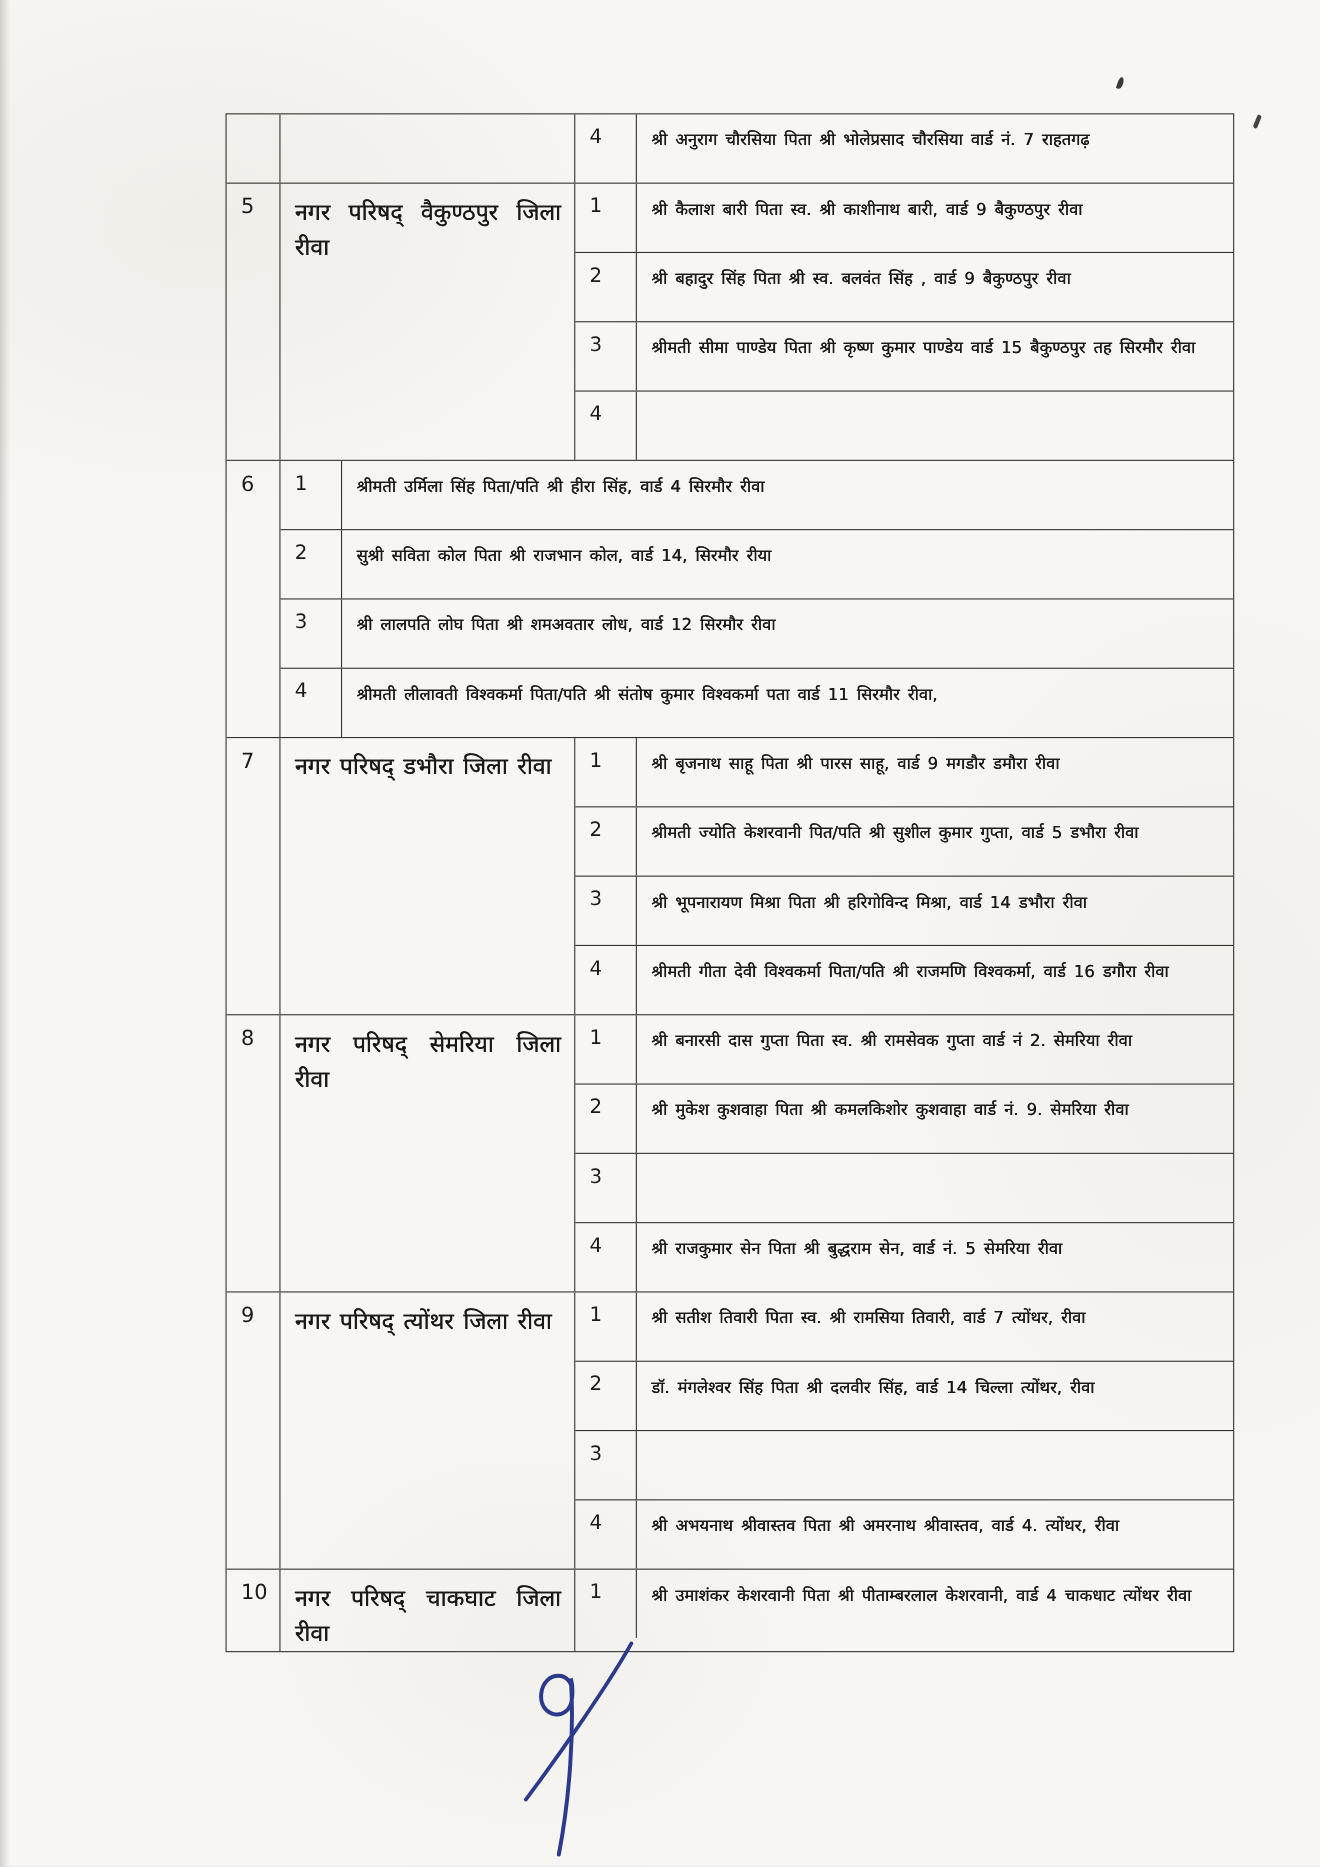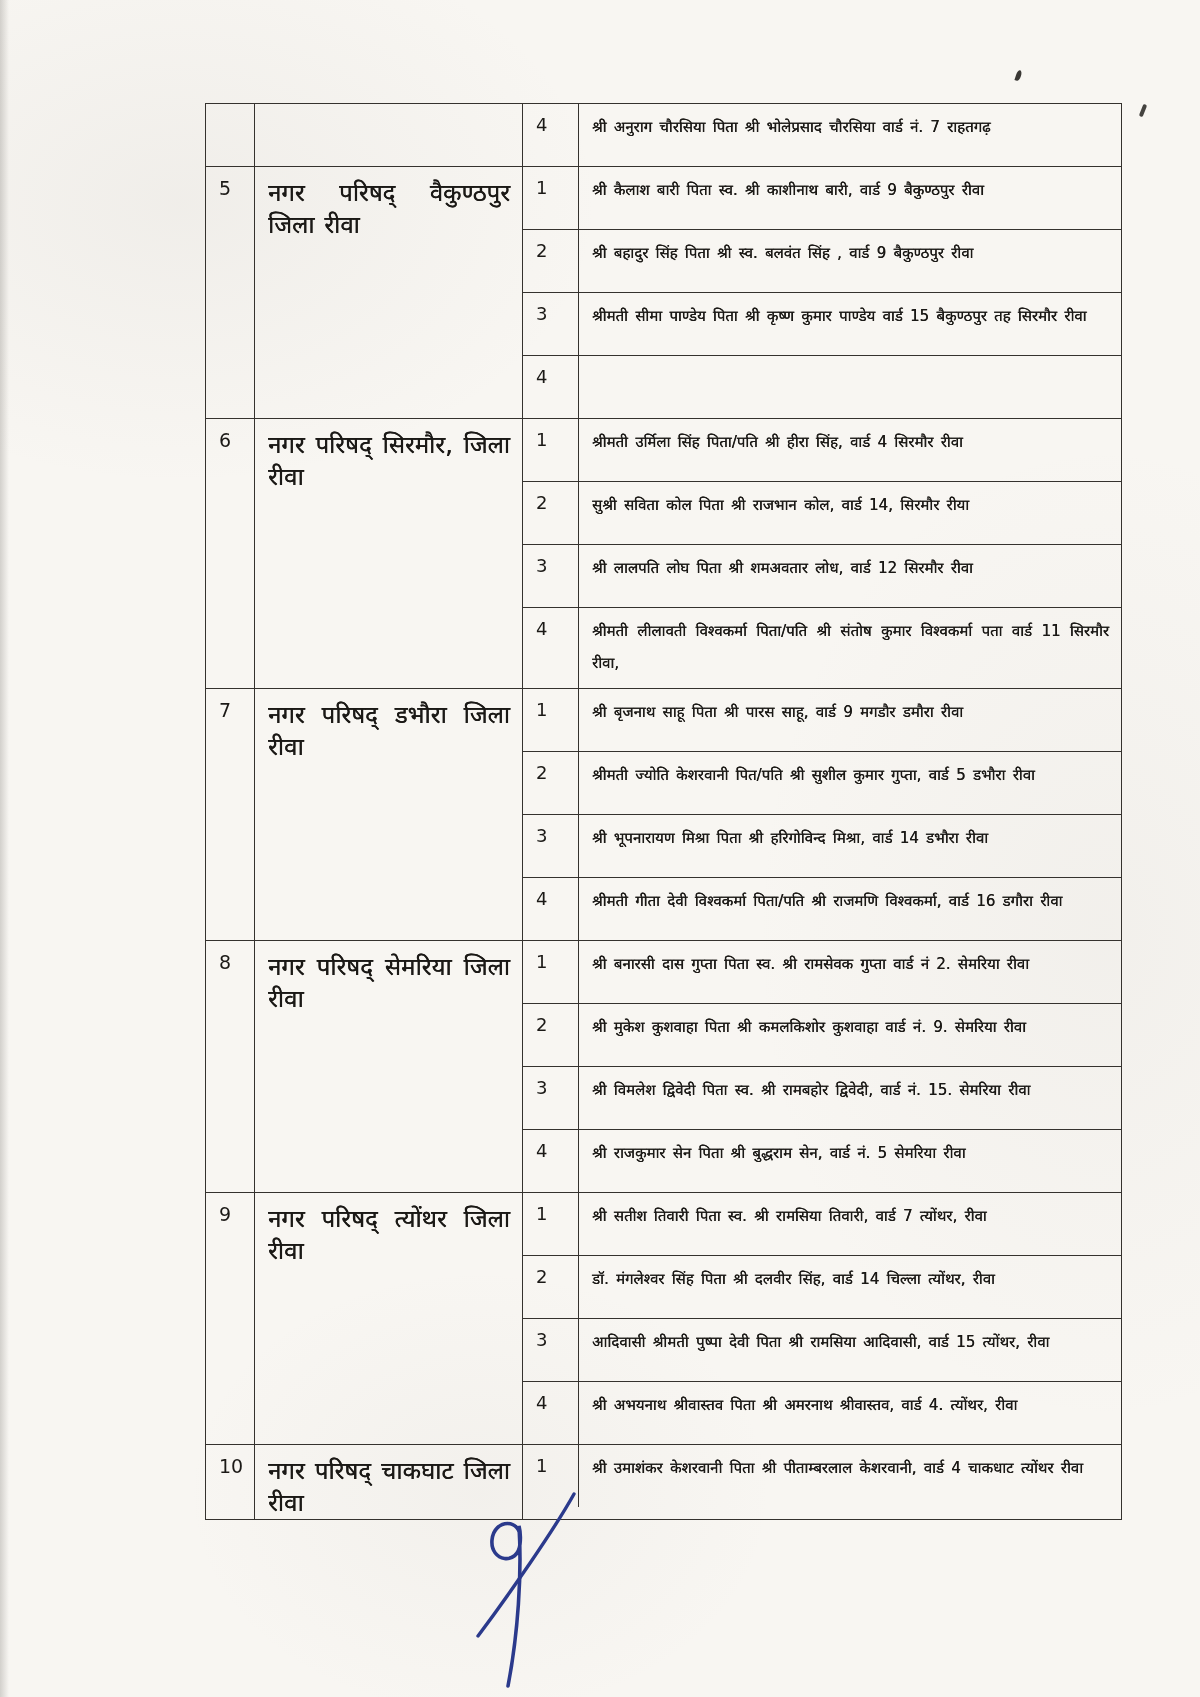--- a/index.html
+++ b/index.html
@@ -27,21 +27,21 @@
   .sn-cell {
     flex:0 0 49px; box-sizing:border-box;
     border-right:1.6px solid #35322e;
     padding:10px 4px 0 13px;
     font-size:19px;
   }
   .name-cell {
     flex:0 0 268px; box-sizing:border-box;
     border-right:1.6px solid #35322e;
     padding:10px 12px 0 13px;
-    font-size:24px; line-height:32px;
+    font-size:21px; line-height:32px;
     text-align:justify; word-spacing:2px;
     text-shadow:0.3px 0 0 currentColor;
   }
   .members-col { flex:1 1 auto; display:flex; flex-direction:column; }
   .member-row { display:flex; align-items:stretch; min-height:62px; }
   .member-row:not(:first-child) { border-top:1.6px solid #35322e; }
   .mn-cell {
     flex:0 0 56px; box-sizing:border-box;
     border-right:1.6px solid #35322e;
     padding:10px 4px 0 13px;
@@ -101,21 +101,20 @@
             <div class="mn-cell">3</div>
             <div class="detail-cell">श्रीमती सीमा पाण्डेय पिता श्री कृष्ण कुमार पाण्डेय वार्ड 15 बैकुण्ठपुर तह सिरमौर रीवा</div>
           </div>
           <div class="member-row">
             <div class="mn-cell">4</div>
           </div>
         </div>
       </div>
       <div class="council-row">
         <div class="sn-cell">6</div>
-        <div class="name-cell">नगर परिषद् सिरमौर, जिला रीवा</div>
         <div class="members-col">
           <div class="member-row">
             <div class="mn-cell">1</div>
             <div class="detail-cell">श्रीमती उर्मिला सिंह पिता/पति श्री हीरा सिंह, वार्ड 4 सिरमौर रीवा</div>
           </div>
           <div class="member-row">
             <div class="mn-cell">2</div>
             <div class="detail-cell">सुश्री सविता कोल पिता श्री राजभान कोल, वार्ड 14, सिरमौर रीया</div>
           </div>
           <div class="member-row">
@@ -157,21 +156,20 @@
           <div class="member-row">
             <div class="mn-cell">1</div>
             <div class="detail-cell">श्री बनारसी दास गुप्ता पिता स्व. श्री रामसेवक गुप्ता वार्ड नं 2. सेमरिया रीवा</div>
           </div>
           <div class="member-row">
             <div class="mn-cell">2</div>
             <div class="detail-cell">श्री मुकेश कुशवाहा पिता श्री कमलकिशोर कुशवाहा वार्ड नं. 9. सेमरिया रीवा</div>
           </div>
           <div class="member-row">
             <div class="mn-cell">3</div>
-            <div class="detail-cell">श्री विमलेश द्विवेदी पिता स्व. श्री रामबहोर द्विवेदी, वार्ड नं. 15. सेमरिया रीवा</div>
           </div>
           <div class="member-row">
             <div class="mn-cell">4</div>
             <div class="detail-cell">श्री राजकुमार सेन पिता श्री बुद्धराम सेन, वार्ड नं. 5 सेमरिया रीवा</div>
           </div>
         </div>
       </div>
       <div class="council-row">
         <div class="sn-cell">9</div>
         <div class="name-cell">नगर परिषद् त्योंथर जिला रीवा</div>
@@ -179,21 +177,20 @@
           <div class="member-row">
             <div class="mn-cell">1</div>
             <div class="detail-cell">श्री सतीश तिवारी पिता स्व. श्री रामसिया तिवारी, वार्ड 7 त्योंथर, रीवा</div>
           </div>
           <div class="member-row">
             <div class="mn-cell">2</div>
             <div class="detail-cell">डॉ. मंगलेश्वर सिंह पिता श्री दलवीर सिंह, वार्ड 14 चिल्ला त्योंथर, रीवा</div>
           </div>
           <div class="member-row">
             <div class="mn-cell">3</div>
-            <div class="detail-cell">आदिवासी श्रीमती पुष्पा देवी पिता श्री रामसिया आदिवासी, वार्ड 15 त्योंथर, रीवा</div>
           </div>
           <div class="member-row">
             <div class="mn-cell">4</div>
             <div class="detail-cell">श्री अभयनाथ श्रीवास्तव पिता श्री अमरनाथ श्रीवास्तव, वार्ड 4. त्योंथर, रीवा</div>
           </div>
         </div>
       </div>
       <div class="council-row">
         <div class="sn-cell">10</div>
         <div class="name-cell">नगर परिषद् चाकघाट जिला रीवा</div>

